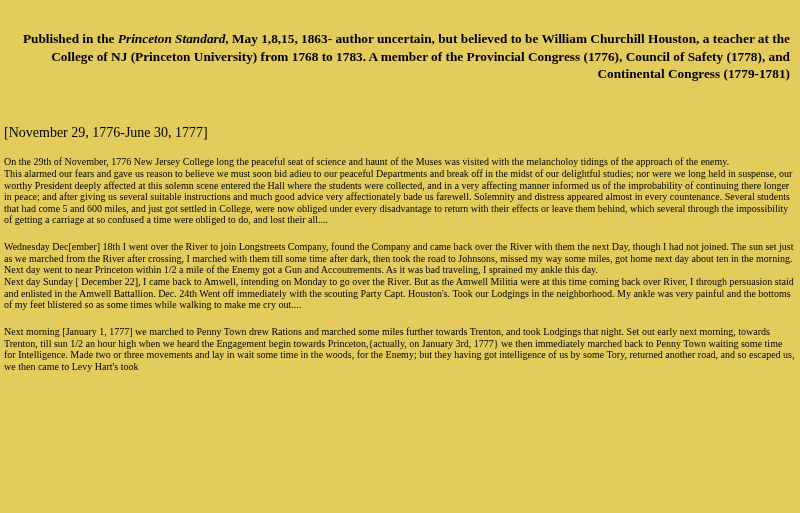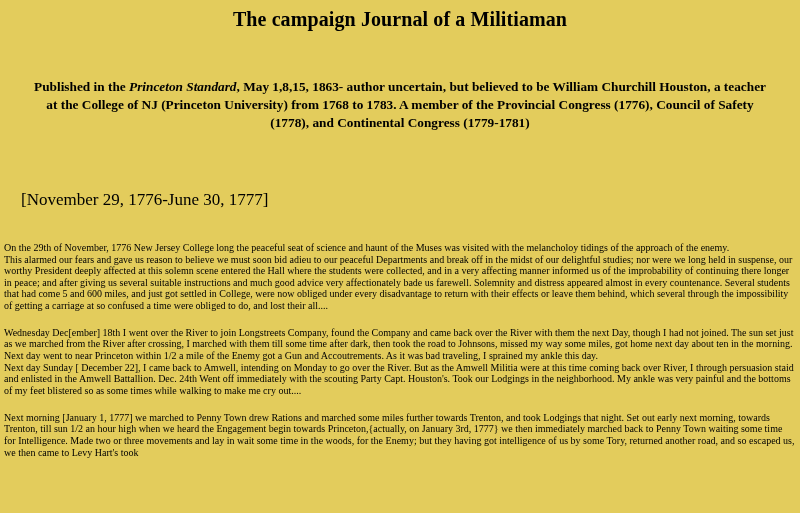--- a/index.html
+++ b/index.html
@@ -24,55 +24,54 @@
   }
   .doc-title {
     text-align: center;
     font-size: 20px;
     font-weight: bold;
     margin: 0;
     padding-top: 8px;
     letter-spacing: 0.1px;
   }
   .pub-note {
-    text-align: center;
+    text-align: right;
     font-size: 13.3px;
     font-weight: bold;
-    margin: 17px;
+    margin: 0;
     padding: 30px 6px 0 6px;
     line-height: 1.33;
   }
   .pub-note .work-title {
     font-style: italic;
   }
   .date-range {
-    margin: 17px;
+    margin: 0;
     padding-top: 42px;
-    font-size: 17px;
+    font-size: 14px;
   }
   .entry {
     margin: 0;
     padding-top: 15px;
     font-size: 10px;
     line-height: 1.165;
     text-align: left;
   }
   .entry p {
     margin: 0;
   }
   .entry .sub-line {
     margin: 0;
   }
 </style>
 </head>
 <body>
 
 <div class="page">
 
-  <h1 class="doc-title">The campaign Journal of a Militiaman</h1>
 
   <p class="pub-note"><span>Published in the </span><span class="work-title">Princeton Standard</span><span>, May 1,8,15, 1863- author uncertain, but believed to be William Churchill Houston, a teacher at the College of NJ (Princeton University) from 1768 to 1783. A member of the Provincial Congress (1776), Council of Safety (1778), and Continental Congress (1779-1781)</span></p>
 
   <p class="date-range">[November 29, 1776-June 30, 1777]</p>
 
   <div class="entry">
     <p class="sub-line">On the 29th of November, 1776 New Jersey College long the peaceful seat of science and haunt of the Muses was visited with the melancholoy tidings of the approach of the enemy.</p>
     <p class="sub-line">This alarmed our fears and gave us reason to believe we must soon bid adieu to our peaceful Departments and break off in the midst of our delightful studies; nor were we long held in suspense, our worthy President deeply affected at this solemn scene entered the Hall where the students were collected, and in a very affecting manner informed us of the improbability of continuing there longer in peace; and after giving us several suitable instructions and much good advice very affectionately bade us farewell. Solemnity and distress appeared almost in every countenance. Several students that had come 5 and 600 miles, and just got settled in College, were now obliged under every disadvantage to return with their effects or leave them behind, which several through the impossibility of getting a carriage at so confused a time were obliged to do, and lost their all....</p>
   </div>
 

